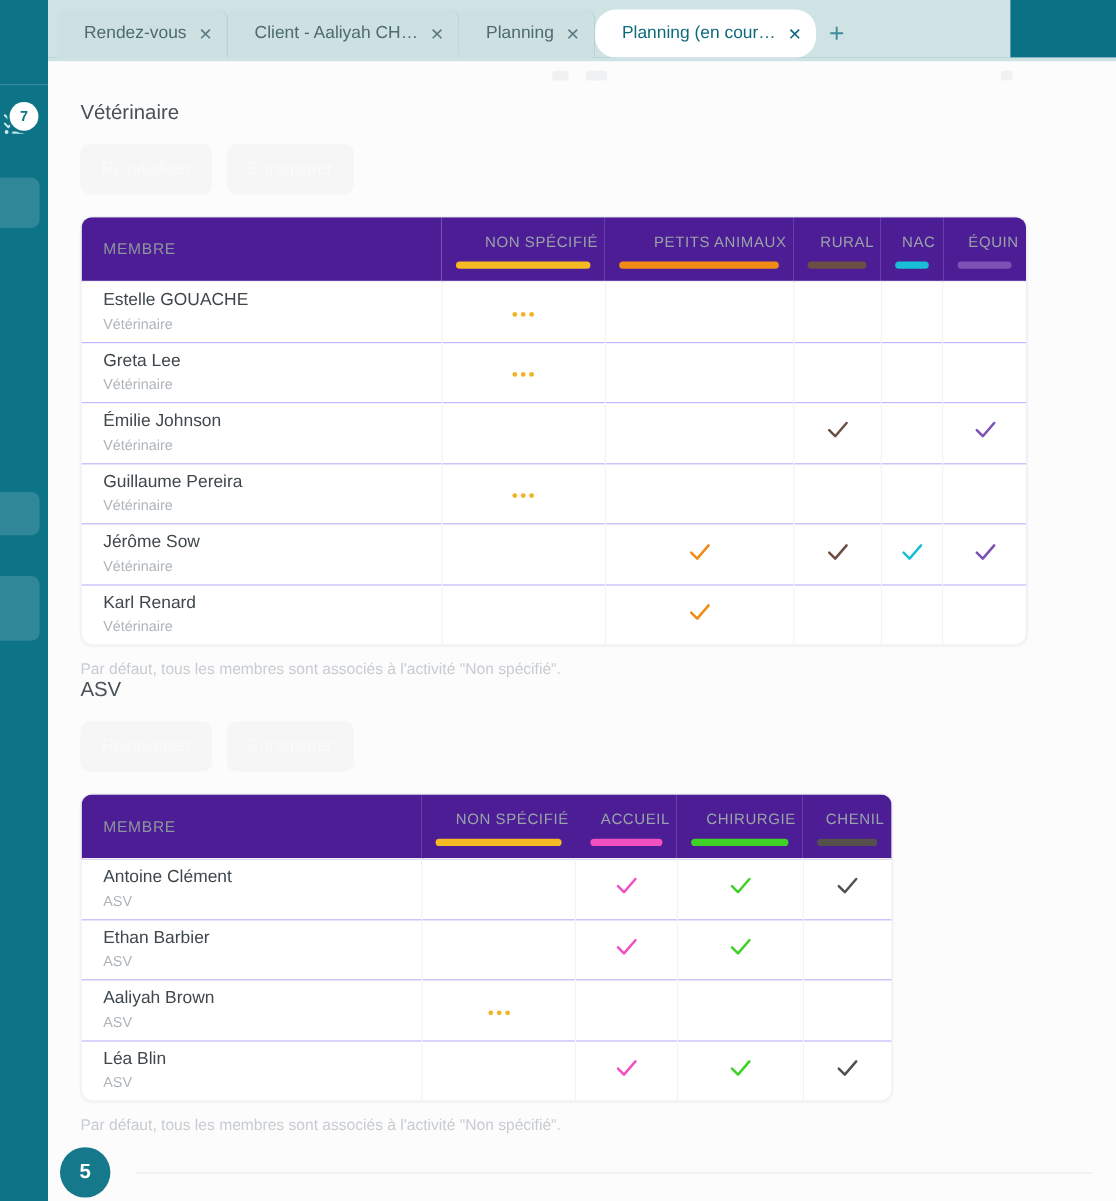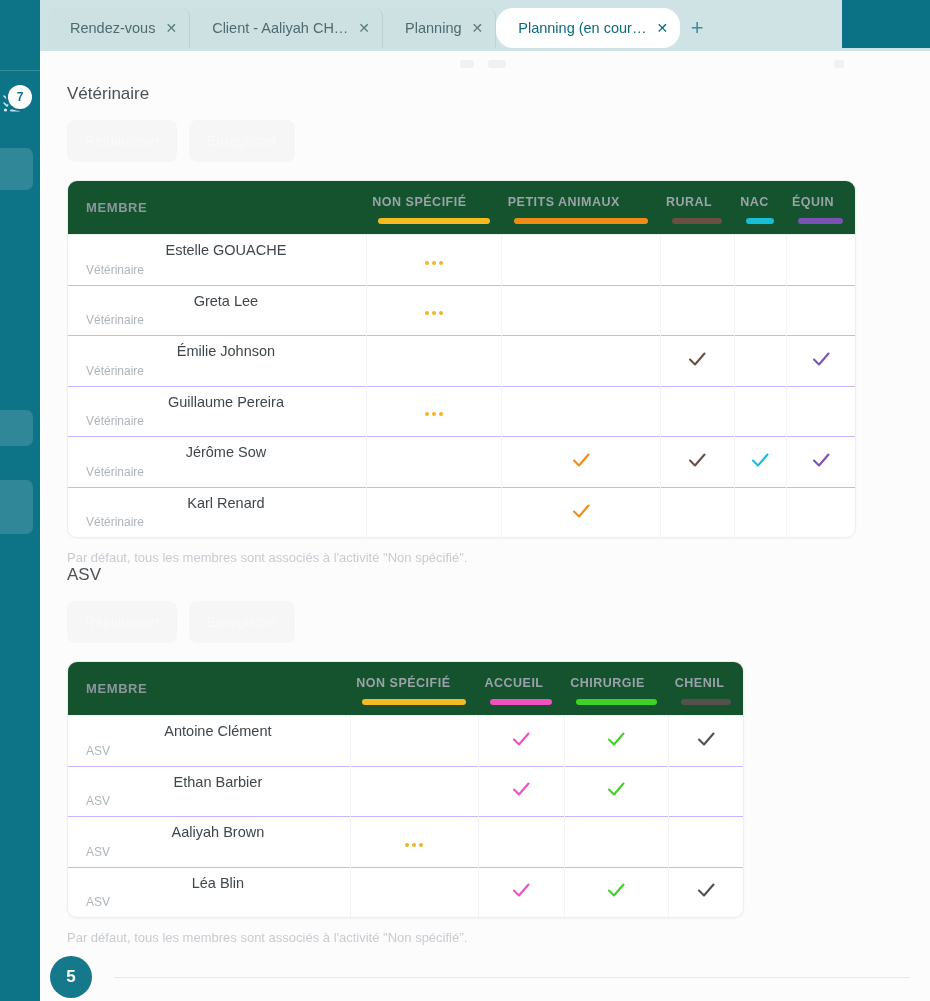--- a/index.html
+++ b/index.html
@@ -97,54 +97,54 @@
   .card {
     margin-left: 27px; margin-top: 18px;
     background: #ffffff;
     border: 1px solid #eceff1;
     border-radius: 10px;
     overflow: hidden;
     box-shadow: 0 1px 2px rgba(20,30,40,0.04);
   }
   table { border-collapse: collapse; width: 100%; }
   thead th {
-    background: #14532d;
-    font-weight: 700;
+    background: #4c1d95;
+    font-weight: 400;
     padding: 0;
     vertical-align: bottom;
     border-bottom: 1px solid #edf0f2;
   }
   th.c-member {
     text-align: left;
     padding: 18px 0 18px 18px;
     color: #8d969c; font-size: 13px; letter-spacing: 0.6px;
     vertical-align: middle;
   }
-  th.c-act { text-align: left; padding: 14px 6px 10px; }
+  th.c-act { text-align: right; padding: 14px 6px 10px; }
   th.c-act .lbl {
     display: block; color: #9aa3a9; font-size: 12.5px; letter-spacing: 0.5px;
     margin-bottom: 9px; white-space: nowrap;
   }
   th.c-act .bar { display: block; height: 6px; border-radius: 4px; margin: 0 6px; }
 
   tbody td {
     border-top: 1px solid #c4b5fd;
     border-left: 1px solid #f1f3f5;
     height: 45px;
     text-align: center;
     vertical-align: middle;
   }
   tbody td.namecell {
     border-left: none;
     text-align: left;
     padding: 6px 0 6px 18px;
     min-width: 234px;
   }
   tbody tr:first-child td { border-top: none; }
-  .m-name { font-size: 14.5px; color: #3f474c; line-height: 1.35; text-align: center; }
+  .m-name { font-size: 14.5px; color: #3f474c; line-height: 1.35; }
   .m-role { font-size: 12px; color: #aeb5ba; line-height: 1.5; }
 
   .check { display: inline-block; width: 22px; height: 22px; }
   .dots { display: inline-flex; gap: 3px; align-items: center; justify-content: center; }
   .dots i { width: 4px; height: 4px; border-radius: 50%; background: #f0b429; display: block; }
 
   .footnote {
     margin-left: 27px; margin-top: 12px;
     font-size: 13px; color: #c8ccd0;
   }

